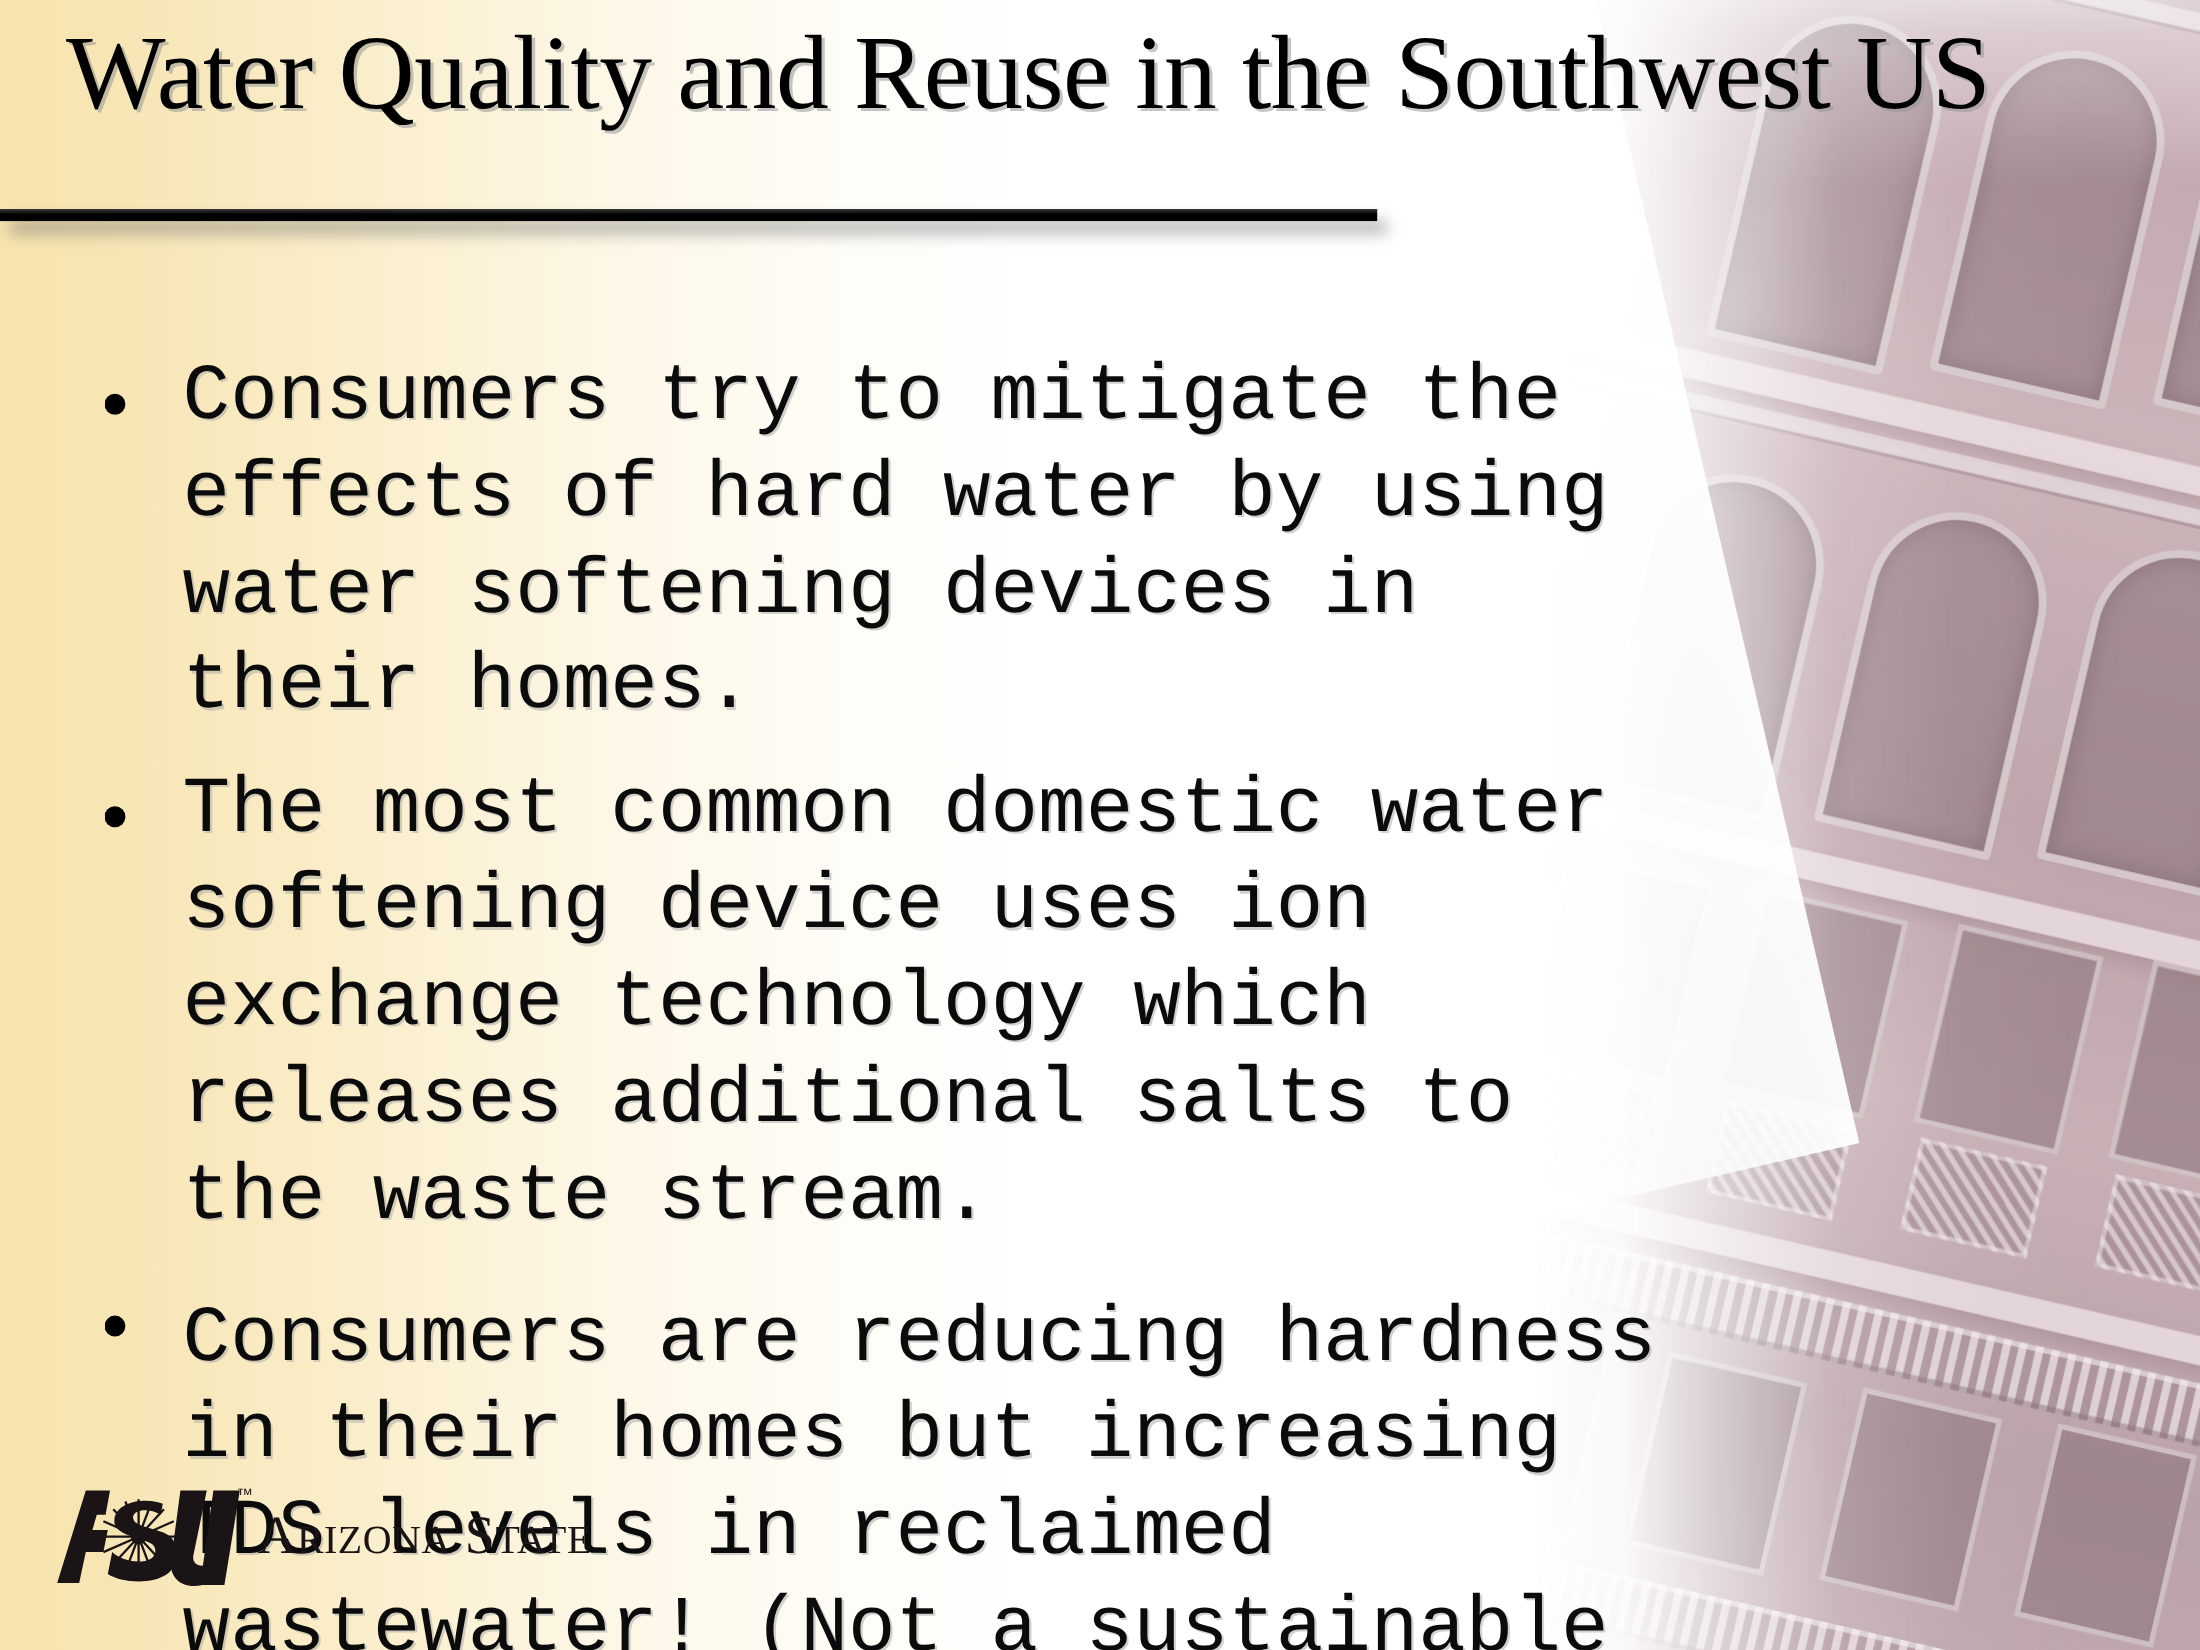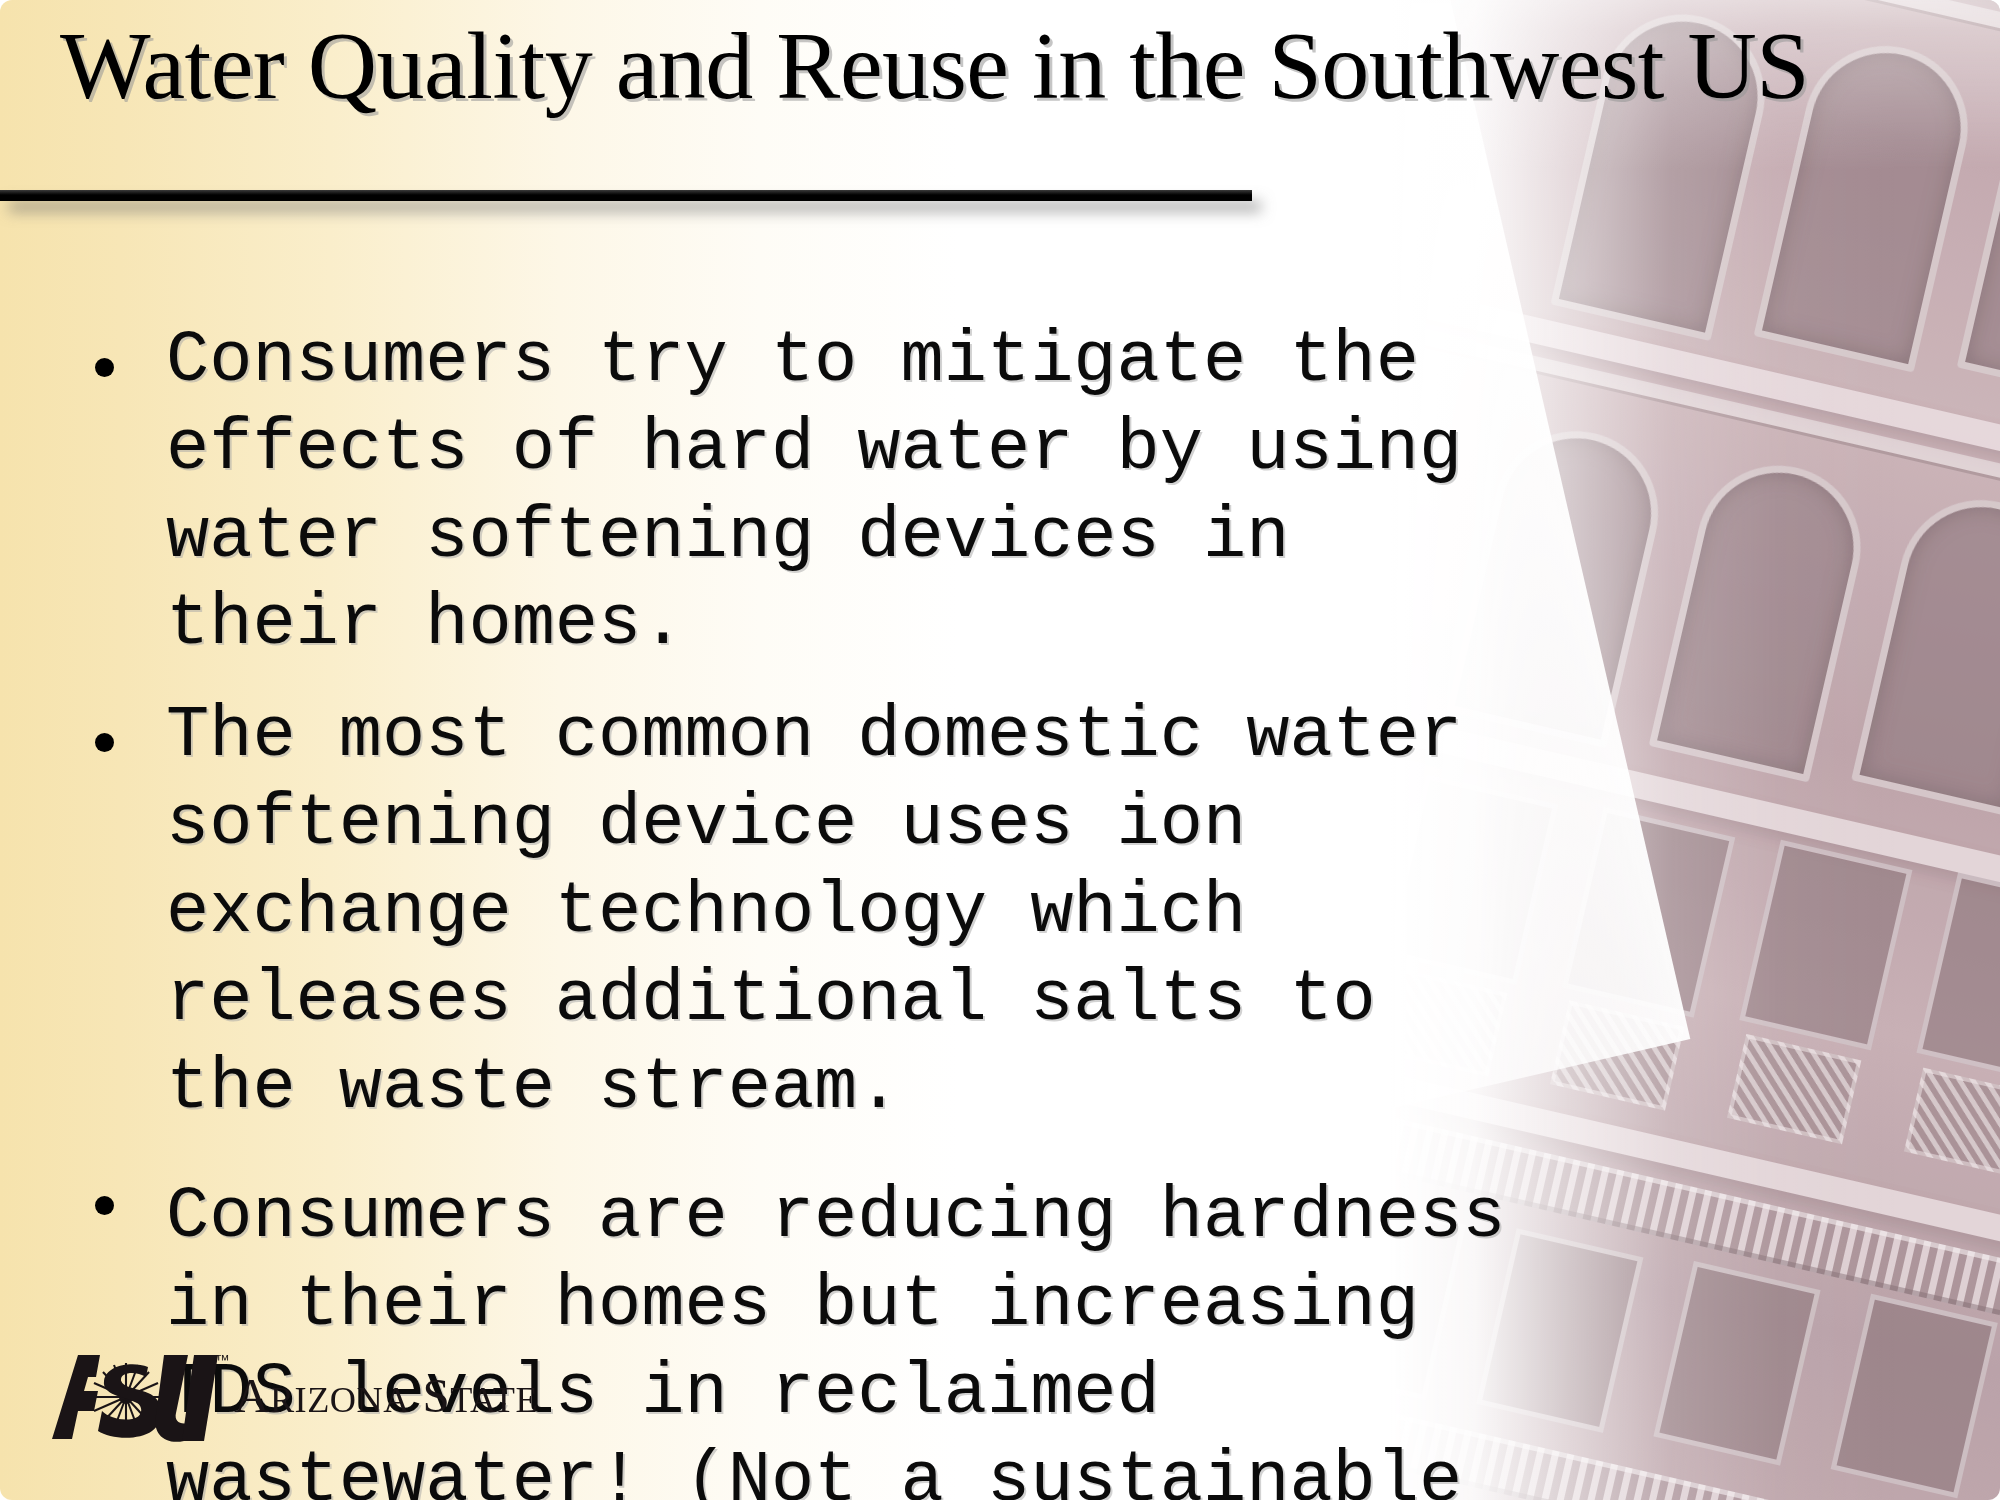--- a/index.html
+++ b/index.html
@@ -8,21 +8,20 @@
     padding: 0;
     background: #ffffff;
   }
   #slide {
     position: relative;
     width: 2000px;
     height: 1500px;
     overflow: hidden;
     background: #ffffff;
     font-family: "Liberation Serif", "DejaVu Serif", serif;
-    border-radius: 12px;
   }
 
   
   .bg-gradient {
     position: absolute;
     inset: 0;
     background: linear-gradient(
       to right,
       #f6e3ad 0px,
       #f7e6b6 120px,

